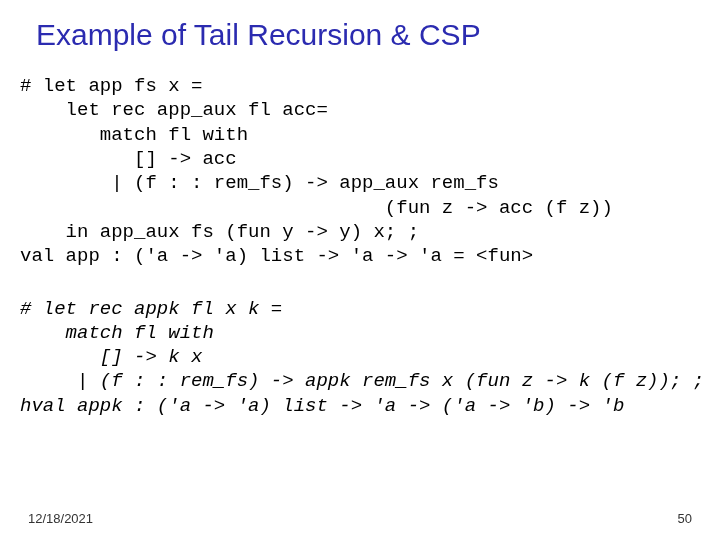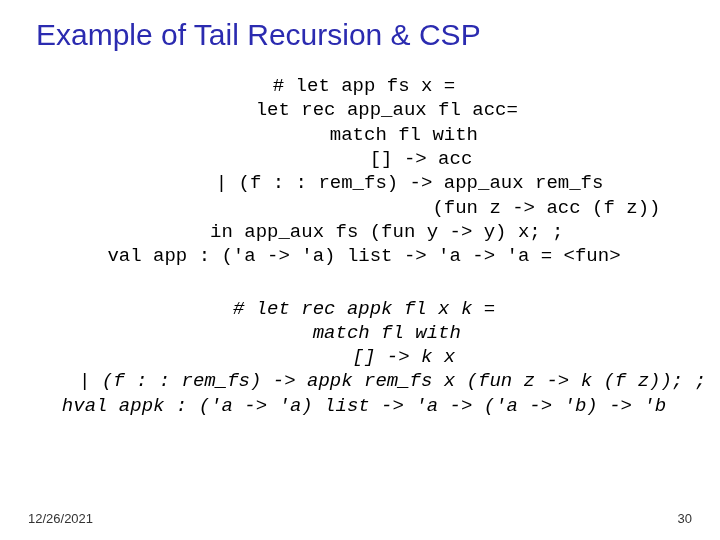--- a/index.html
+++ b/index.html
@@ -22,22 +22,21 @@
     font-size: 30px;
     padding: 18px 0 8px 36px;
     font-weight: normal;
   }
   .code-block {
     font-family: Consolas, "Courier New", monospace;
     font-size: 19px;
     line-height: 1.28;
     white-space: pre;
     color: #000;
-    padding-left: 8px;
-    text-align: center;
+    padding-left: 20px;
   }
   .block1 { margin-top: 14px; }
   .block2 { margin-top: 28px; font-style: italic; }
   .footer {
     position: absolute;
     bottom: 14px;
     left: 28px;
     right: 28px;
     font-size: 13px;
     color: #333;
@@ -60,16 +59,16 @@
     in app_aux fs (fun y -&gt; y) x; ;
 val app : ('a -&gt; 'a) list -&gt; 'a -&gt; 'a = &lt;fun&gt;</div>
 
   <div class="code-block block2"># let rec appk fl x k =
     match fl with
        [] -&gt; k x
      | (f : : rem_fs) -&gt; appk rem_fs x (fun z -&gt; k (f z)); ;
 hval appk : ('a -&gt; 'a) list -&gt; 'a -&gt; ('a -&gt; 'b) -&gt; 'b</div>
 
   <div class="footer">
-    <span>12/26/2021</span>
-    <span>30</span>
+    <span>12/18/2021</span>
+    <span>50</span>
   </div>
 </div>
 
 </body></html>

